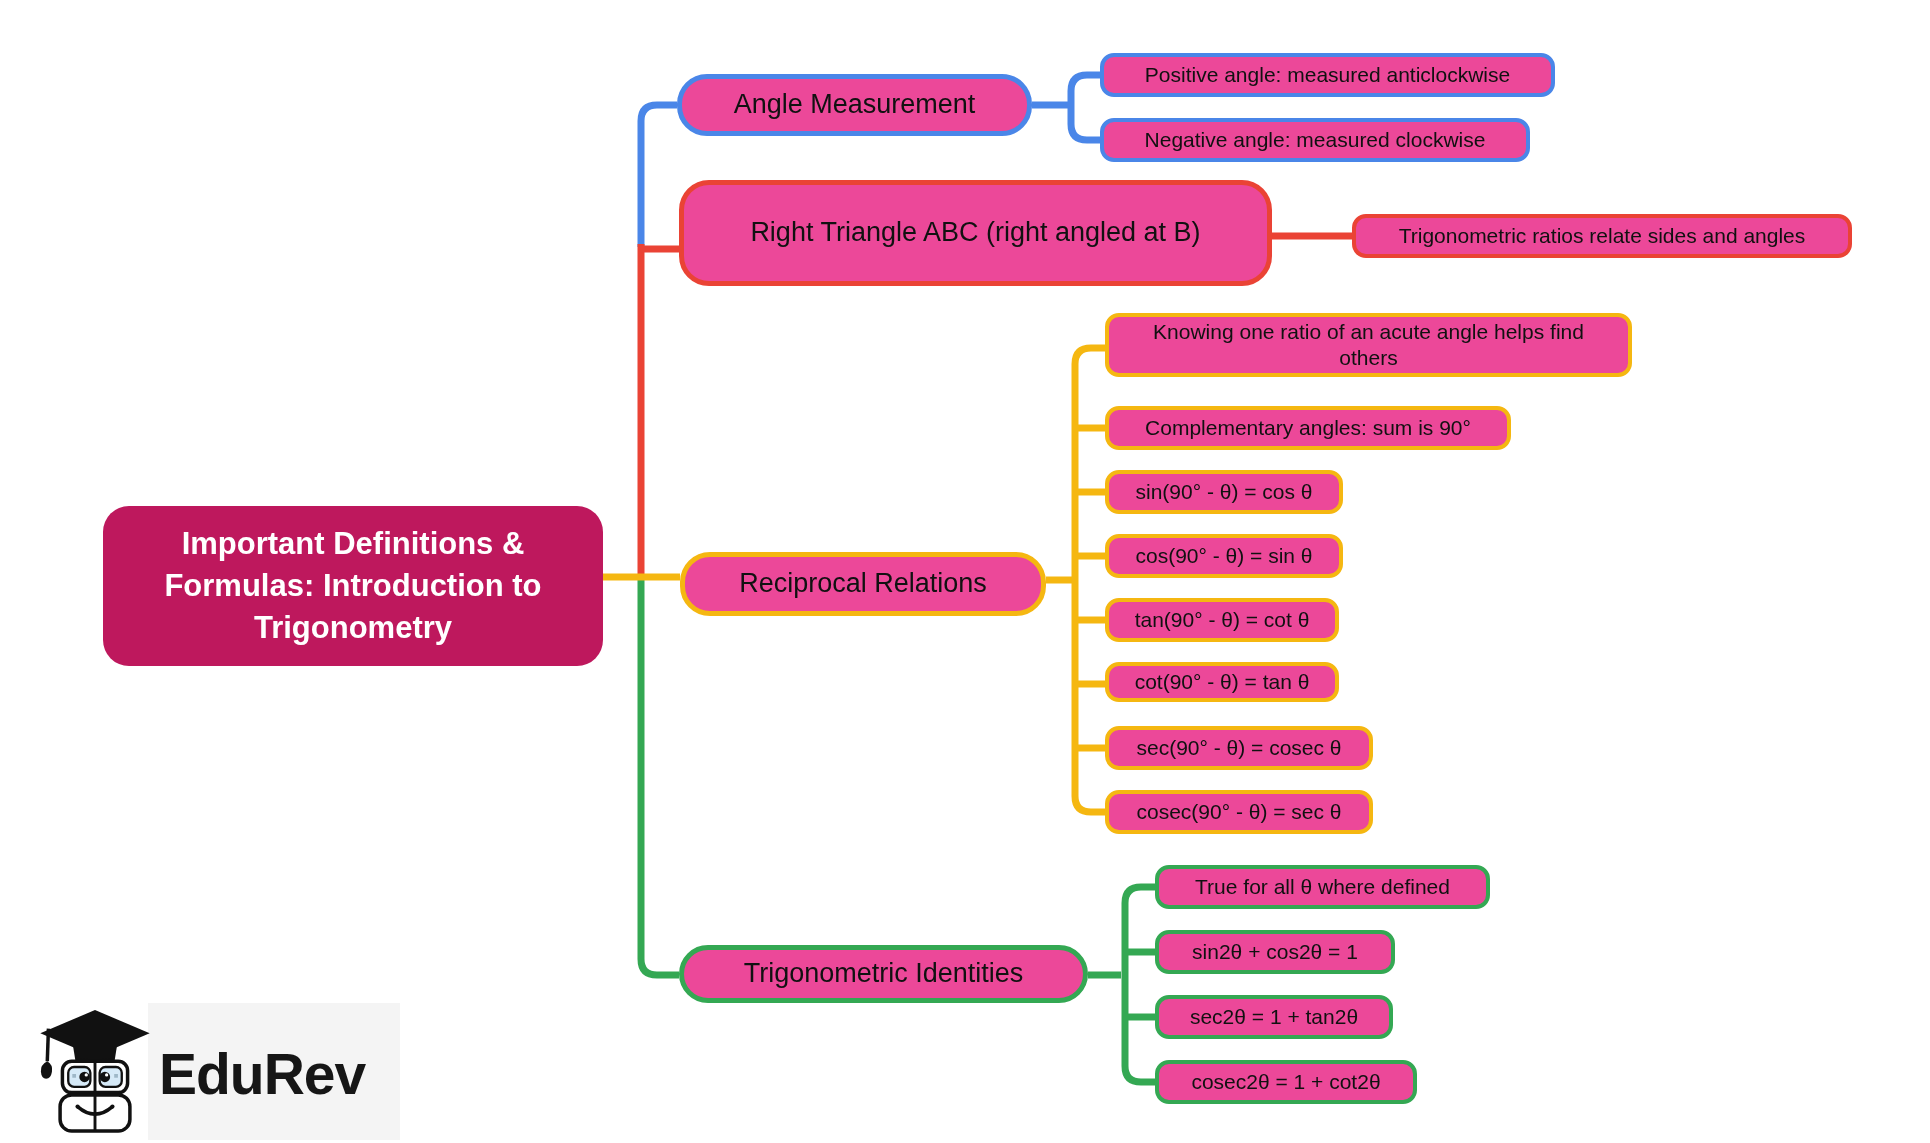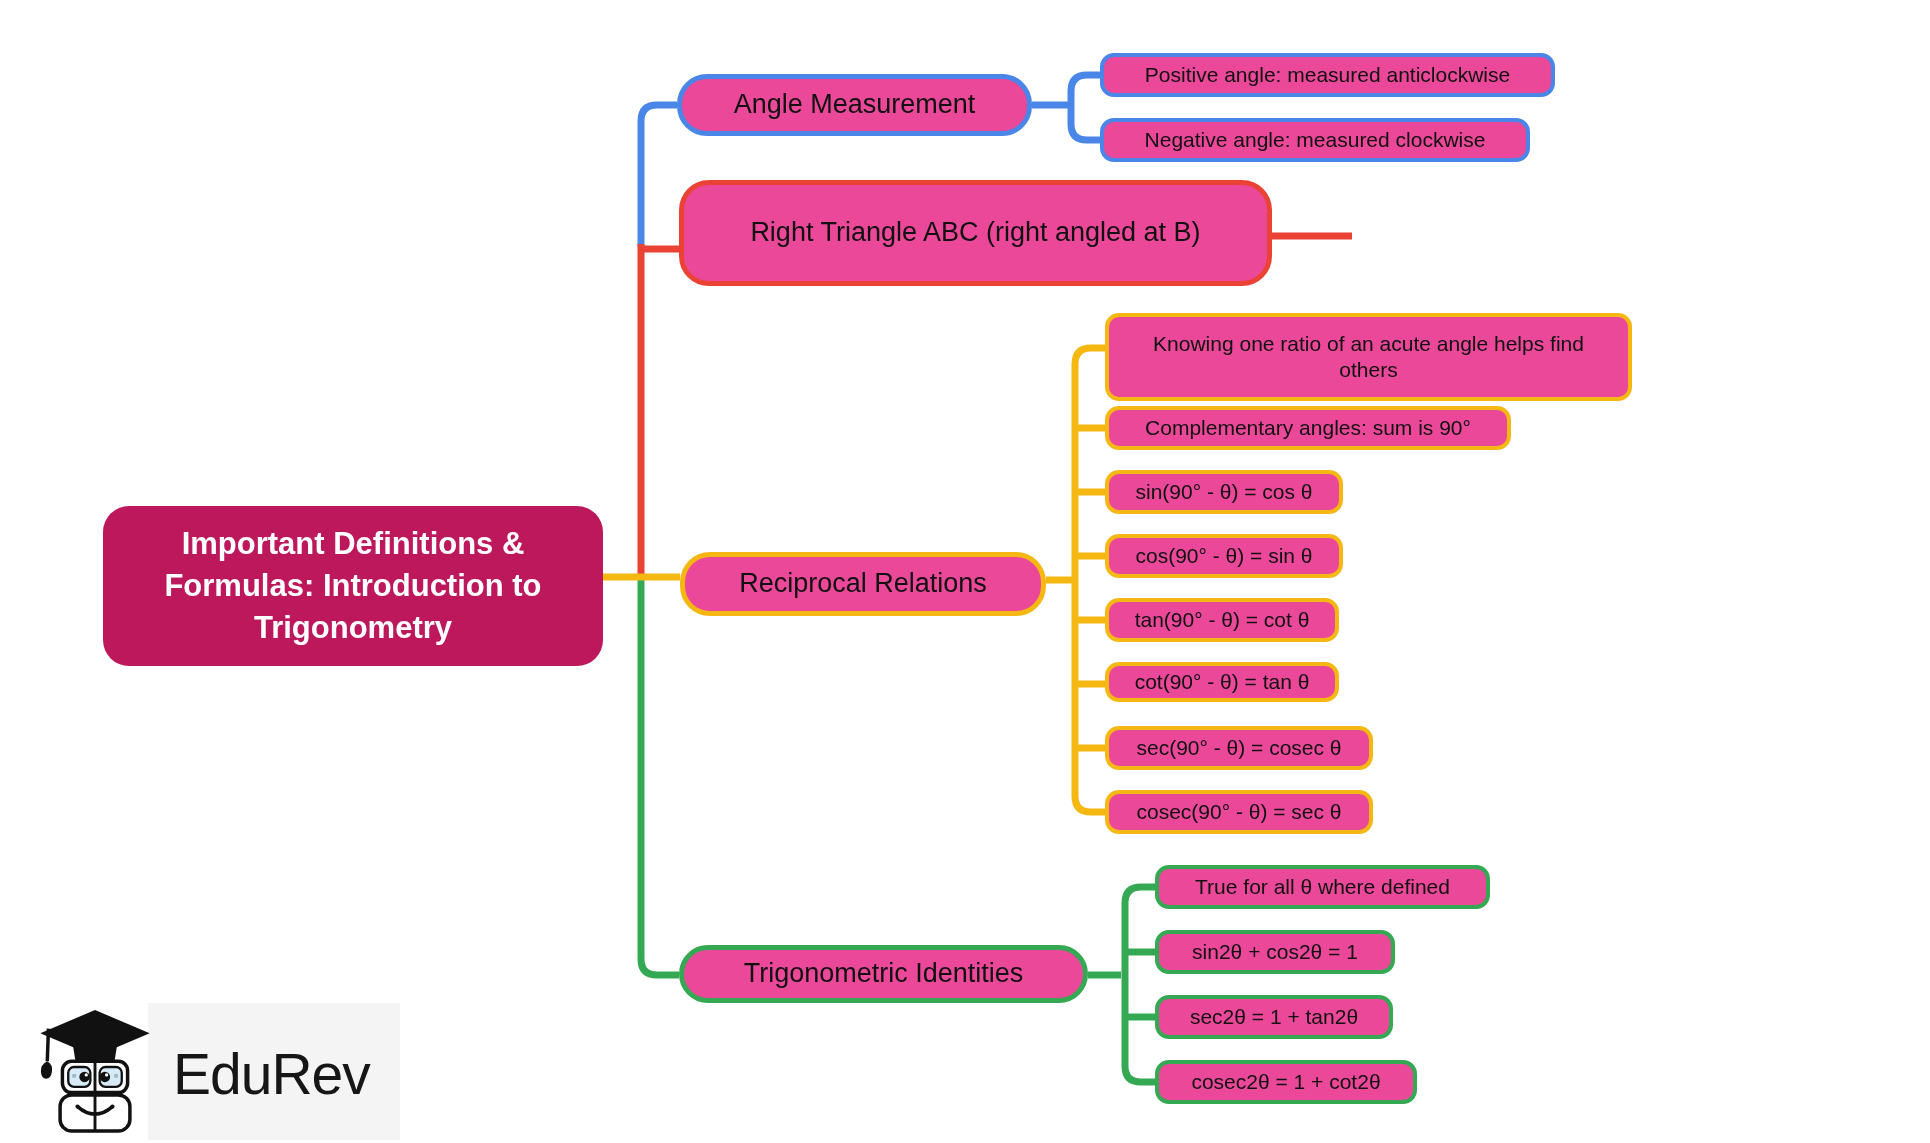--- a/index.html
+++ b/index.html
@@ -27,22 +27,22 @@
   .b-green{border:5px solid #34a853;}
   .c-blue{border:4px solid #4a86e8;}
   .c-red{border:4px solid #ea4335;}
   .c-yellow{border:4px solid #f5b711;}
   .c-green{border:4px solid #34a853;}
 
   .logo-panel{position:absolute;left:148px;top:1003px;width:252px;height:137px;
               background:#f4f4f4;z-index:1;}
   .logo{position:absolute;left:36px;top:1008px;width:390px;height:132px;z-index:2;
         display:flex;align-items:center;}
-  .logo-text{font-size:57px;font-weight:normal;color:#161616;letter-spacing:-1px;
-             margin-left:19px;}
+  .logo-text{font-size:57px;font-weight:bold;color:#161616;letter-spacing:-1px;
+             margin-left:5px;}
 </style>
 </head>
 <body>
 
 <div id="canvas">
 
   <svg class="wires" width="1930" height="1143" viewBox="0 0 1930 1143">
 
     <path class="wire-blue" d="M 677 105 H 657 Q 641 105 641 121 V 247"></path>
     <path class="wire-blue" d="M 1032 105 H 1071"></path>
@@ -69,23 +69,24 @@
     <path class="wire-yellow" d="M 1075 748 H 1105"></path>
   </svg>
 
   <div class="node central" style="left:103px;top:506px;width:500px;height:160px;">Important Definitions &amp; Formulas: Introduction to Trigonometry</div>
 
   <div class="node parent b-blue" style="left:677px;top:74px;width:355px;height:62px;">Angle Measurement</div>
   <div class="node child c-blue" style="left:1100px;top:53px;width:455px;height:44px;">Positive angle: measured anticlockwise</div>
   <div class="node child c-blue" style="left:1100px;top:118px;width:430px;height:44px;">Negative angle: measured clockwise</div>
 
   <div class="node parent b-red" style="left:679px;top:180px;width:593px;height:106px;">Right Triangle ABC (right angled at B)</div>
+  <div class="node child c-red" style="left:1352px;top:214px;width:500px;height:44px;">Trigonometric ratios relate sides and angles</div>
 
   <div class="node parent b-yellow" style="left:680px;top:552px;width:366px;height:64px;">Reciprocal Relations</div>
-  <div class="node child c-yellow" style="left:1105px;top:313px;width:527px;height:88px;">Knowing one ratio of an acute angle helps find others</div>
+  <div class="node child c-yellow" style="left:1105px;top:313px;width:527px;height:64px;">Knowing one ratio of an acute angle helps find others</div>
   <div class="node child c-yellow" style="left:1105px;top:406px;width:406px;height:44px;">Complementary angles: sum is 90°</div>
   <div class="node child c-yellow" style="left:1105px;top:470px;width:238px;height:44px;">sin(90° - θ) = cos θ</div>
   <div class="node child c-yellow" style="left:1105px;top:534px;width:238px;height:44px;">cos(90° - θ) = sin θ</div>
   <div class="node child c-yellow" style="left:1105px;top:598px;width:234px;height:44px;">tan(90° - θ) = cot θ</div>
   <div class="node child c-yellow" style="left:1105px;top:662px;width:234px;height:40px;">cot(90° - θ) = tan θ</div>
   <div class="node child c-yellow" style="left:1105px;top:726px;width:268px;height:44px;">sec(90° - θ) = cosec θ</div>
   <div class="node child c-yellow" style="left:1105px;top:790px;width:268px;height:44px;">cosec(90° - θ) = sec θ</div>
 
   <div class="node parent b-green" style="left:679px;top:945px;width:409px;height:58px;">Trigonometric Identities</div>
   <div class="node child c-green" style="left:1155px;top:865px;width:335px;height:44px;">True for all θ where defined</div>

